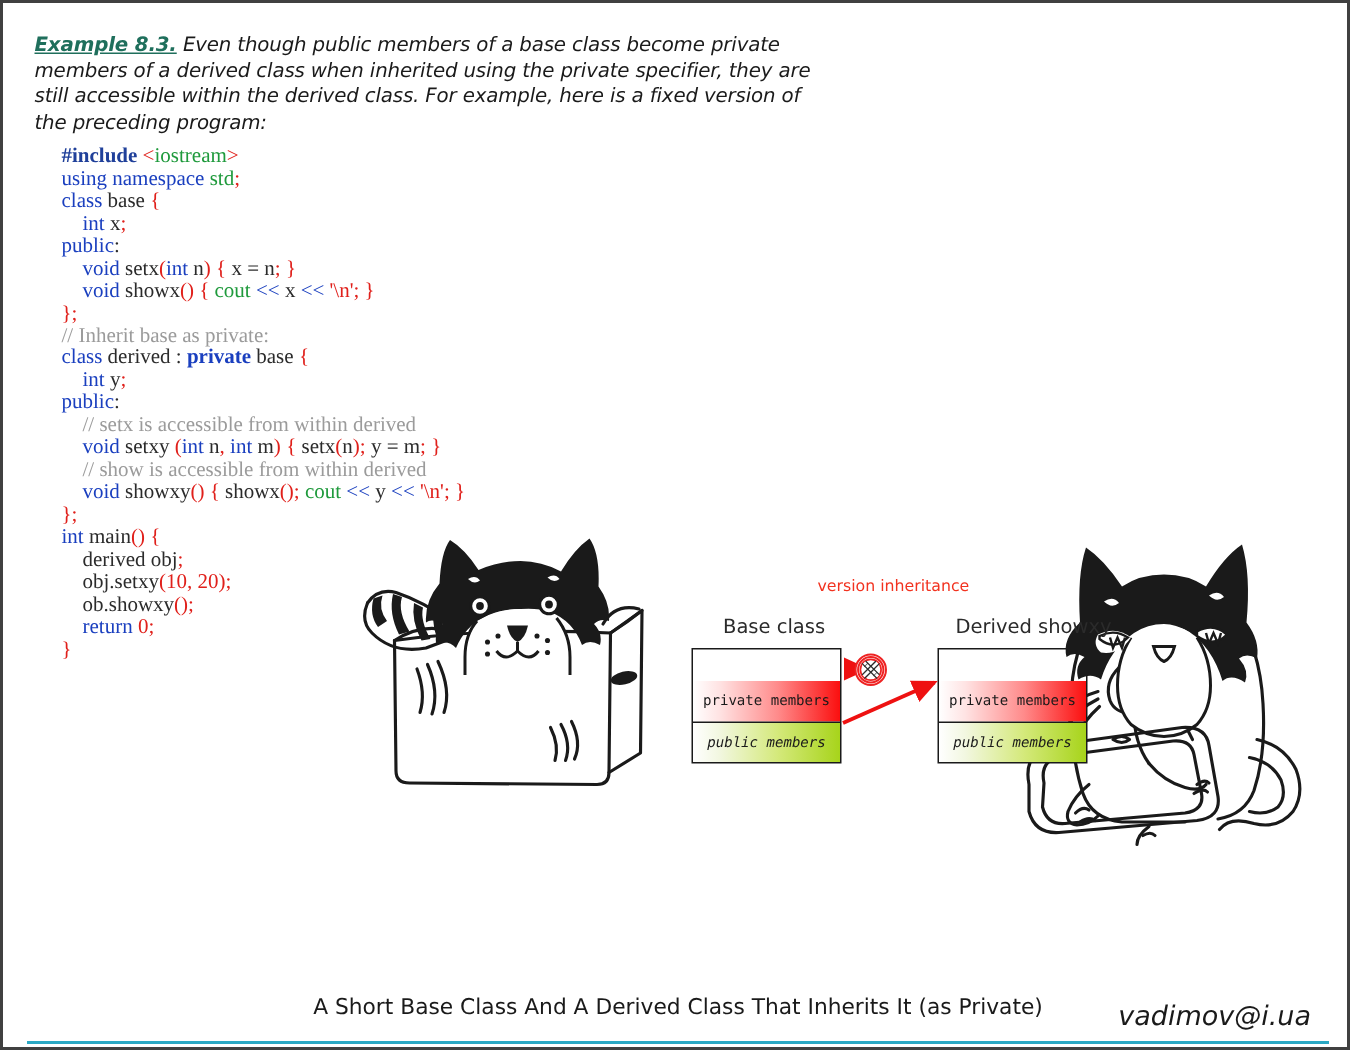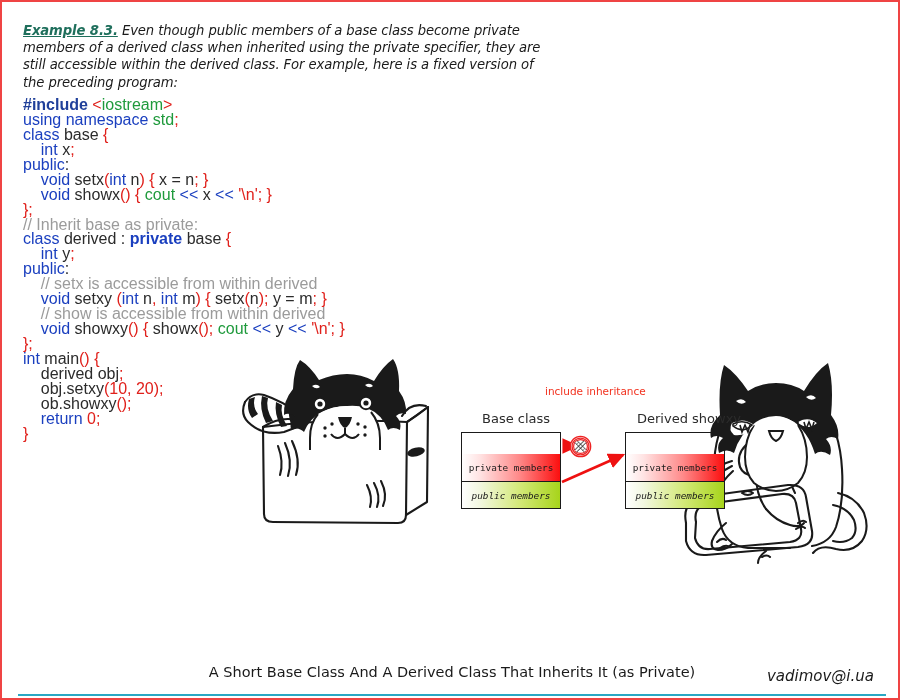--- a/index.html
+++ b/index.html
@@ -9,21 +9,21 @@
   }
   body {
     font-family: "Liberation Sans", sans-serif;
   }
   #page {
     position: relative;
     width: 900px;
     height: 700px;
     box-sizing: border-box;
     background: #ffffff;
-    border: 2px solid #ef4444;
+    border: 2px solid #404040;
     overflow: hidden;
   }
 
   
   #intro {
     position: absolute;
     left: 21px;
     top: 20px;
     width: 520px;
     font-family: "DejaVu Sans", sans-serif;
@@ -36,24 +36,24 @@
   #intro .ex-label {
     font-weight: bold;
     font-style: italic;
     text-decoration: underline;
     color: #1f6f5c;
   }
 
   
   #code {
     position: absolute;
-    left: 21px;
+    left: 39px;
     top: 96px;
-    font-family: Liberation Sans, sans-serif;
-    font-size: 16px;
+    font-family: Liberation Serif, serif;
+    font-size: 14px;
     line-height: 14.95px;
     white-space: pre;
     color: #2b2b2b;
   }
   #code .ln { display: block; height: 14.95px; }
   .k   { color: #1a3fbf; }        
   .kb  { color: #1a3fbf; font-weight: bold; } 
   .pp  { color: #20409a; font-weight: bold; } 
   .s   { color: #1f9a3c; }        
   .r   { color: #e0201b; }        
@@ -112,21 +112,21 @@
   }
   #footer-title {
     position: absolute; left: 0px; top: 662px; width: 900px;
     text-align: center;
     font-family: "DejaVu Sans", sans-serif;
     font-size: 14.5px; color: #1a1a1a;
   }
   #footer-credit {
     position: absolute; right: 24px; top: 665px;
     font-family: "DejaVu Sans", sans-serif;
-    font-style: italic; font-size: 15px; color: #1a1a1a;
+    font-style: italic; font-size: 18px; color: #1a1a1a;
   }
 </style>
 </head>
 <body>
 
 <div id="page">
 
   <div id="intro">
     <span class="ex-label">Example 8.3.</span><span> Even though public members of a base class become private members of a derived class when inherited using the private specifier, they are still accessible within the derived class. For example, here is a fixed version of the preceding program:</span>
   </div>
@@ -261,21 +261,21 @@
 
     <g fill="none" stroke="#1a1a1a" stroke-width="2.1" stroke-linecap="round" stroke-linejoin="round">
       <path d="M16,178 Q12,158 30,152 L118,140 Q134,139 136,152 L142,186 Q144,200 128,202 L36,210 Q20,211 16,196 Z"></path>
       <path d="M26,177 Q23,163 36,159 L112,149 Q124,148 126,158 L131,184 Q133,195 120,197 L40,204 Q28,205 25,193 Z"></path>
       <path d="M72,148 q6,-4 11,0 q-5,4 -11,0 Z"></path>
     </g>
   </svg>
 
   <div id="diagram">
 
-    <div id="priv-inherit-label">include inheritance</div>
+    <div id="priv-inherit-label">version inheritance</div>
 
     <div id="cap-base" class="cls-caption">Base class</div>
     <div id="cap-derived" class="cls-caption">Derived showxy</div>
 
     <div id="box-base" class="class-box">
       <div class="row private">private members</div>
       <div class="row public">public members</div>
     </div>
 
     <div id="box-derived" class="class-box">

